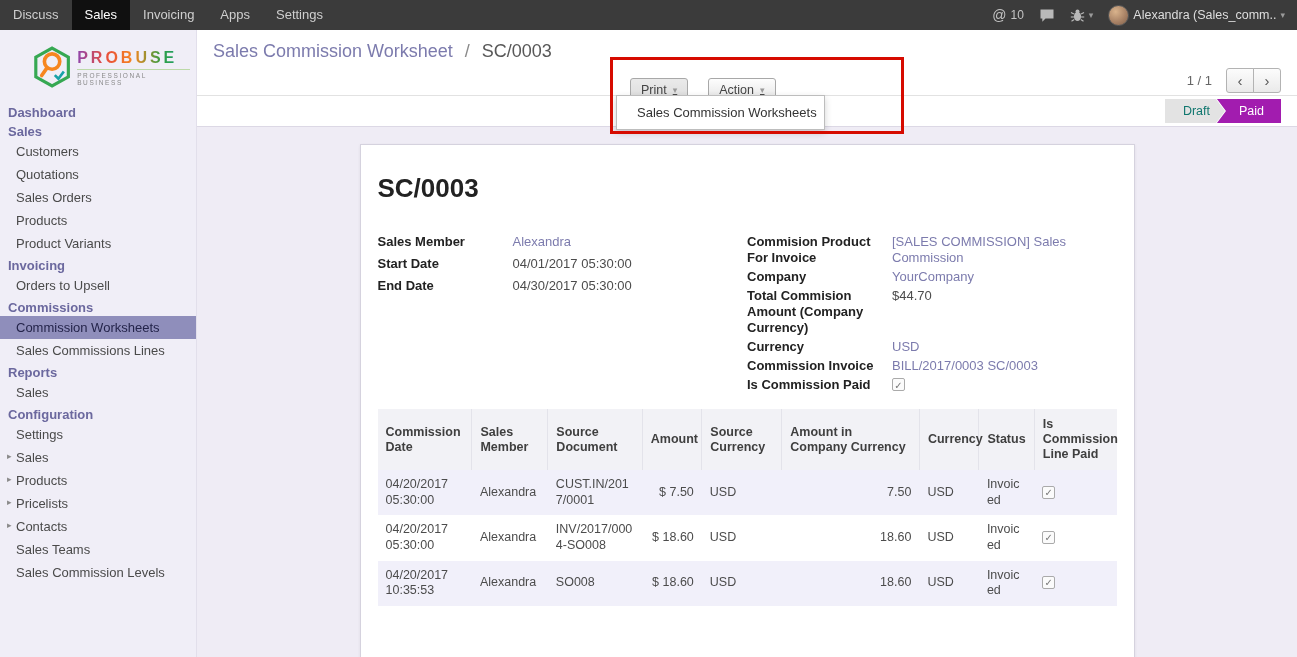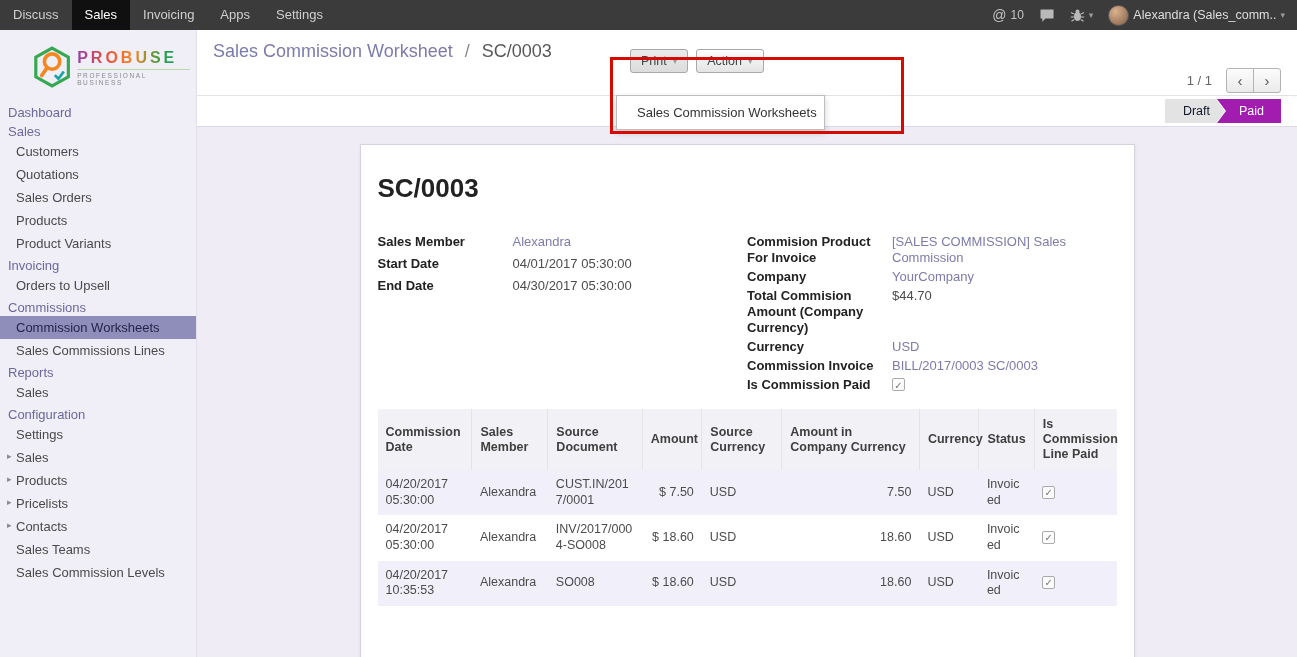--- a/index.html
+++ b/index.html
@@ -29,51 +29,51 @@
   .layout { display:flex; height:627px; }
 
   
   .sidebar { width:197px; flex-shrink:0; background:#f0eef7; border-right:1px solid #e2dfeb; overflow:hidden; }
   .logo { display:flex; align-items:center; gap:7px; padding:15px 6px 13px 34px; cursor:pointer; }
   .logo-title { font-size:16px; font-weight:bold; letter-spacing:3px; color:#2f9e44;
     background:linear-gradient(90deg,#8e44ad,#e74c3c,#f6861f,#2f9e44,#16a085);
     -webkit-background-clip:text; background-clip:text; -webkit-text-fill-color:transparent; }
   .logo-subtitle { font-size:6.5px; letter-spacing:1.6px; color:#8a8a8a; margin-top:2px;
     border-top:1px solid #bcd9a8; padding-top:2px; }
-  .menu-heading { font-size:13px; font-weight:normal; color:#6b689e; padding:3px 8px 1px 8px; cursor:pointer; }
+  .menu-heading { font-size:13px; font-weight:bold; color:#6b689e; padding:3px 8px 1px 8px; cursor:pointer; }
   .menu-item { font-size:13px; color:#4a4a4a; padding:4px 8px 4px 16px; position:relative; cursor:pointer; white-space:nowrap; }
   .menu-item.selected { background:#8f8ebb; color:#24244a; }
   .sub-arrow { position:absolute; left:7px; top:5px; font-size:9px; color:#8a8a8a; }
 
   
   .main { flex:1; position:relative; background:#fff; overflow:hidden; }
   .control-panel { height:66px; background:#fff; border-bottom:1px solid #e2e2e2; position:relative; }
   .breadcrumb { position:absolute; left:16px; top:11px; font-size:18px; white-space:nowrap; }
   .bc-parent { color:#7c7bad; text-decoration:none; cursor:pointer; }
   .bc-sep { color:#8a8a8a; margin:0 7px; }
   .bc-current { color:#585858; }
 
-  .cp-buttons { position:absolute; left:433px; top:19px; display:flex; gap:8px; }
+  .cp-buttons { position:absolute; left:433px; top:48px; display:flex; gap:20px;text-decoration:underline; }
   .btn { font-size:12.5px; padding:4px 10px; border:1px solid #a8a8a8; border-radius:3px;
     background:linear-gradient(#fdfdfd,#e4e4e4); color:#444; cursor:pointer;
     display:flex; align-items:center; gap:6px; font-family:inherit; }
   .btn.open { background:linear-gradient(#eaeaea,#dcdcdc); }
 
   .cp-pager { position:absolute; right:16px; top:38px; display:flex; align-items:center; gap:14px; }
   .pager-text { font-size:13px; color:#666; }
   .pager-btns { display:flex; }
   .pager-btn { width:28px; height:25px; border:1px solid #b3b3b3; background:linear-gradient(#fcfcfc,#eaeaea);
     color:#555; font-size:15px; cursor:pointer; display:flex; align-items:center; justify-content:center; font-family:inherit; }
   .pager-btn.prev { border-radius:3px 0 0 3px; }
   .pager-btn.next { border-radius:0 3px 3px 0; margin-left:-1px; }
 
   
   .status-row { height:31px; background:#fff; border-bottom:1px solid #dcd8e5; position:relative; }
   .statusbar { position:absolute; right:16px; top:3px; display:flex; }
-  .status-step { font-size:12.5px; padding:5px 15px 5px 18px; color:#0f172a; background:#e3e3e3; cursor:pointer;
+  .status-step { font-size:12.5px; padding:5px 15px 5px 18px; color:#0f766e; background:#e3e3e3; cursor:pointer;
     clip-path:polygon(0 0, calc(100% - 9px) 0, 100% 50%, calc(100% - 9px) 100%, 0 100%); }
   .status-step.active { background:#a21caf; color:#fff; margin-left:-8px; padding-left:22px; padding-right:17px;
     clip-path:polygon(0 0, 100% 0, 100% 100%, 0 100%, 9px 50%); }
 
   
   .sheet-area { height:530px; background:#efecf5; padding-top:17px; overflow:hidden; }
   .sheet { width:775px; margin:0 auto; background:#fff; border:1px solid #d5d2de;
     box-shadow:0 1px 3px rgba(0,0,0,0.07); padding:28px 17px 20px; height:562px; }
   .record-title { font-size:26px; font-weight:bold; color:#222; margin:0 0 30px; }
 

